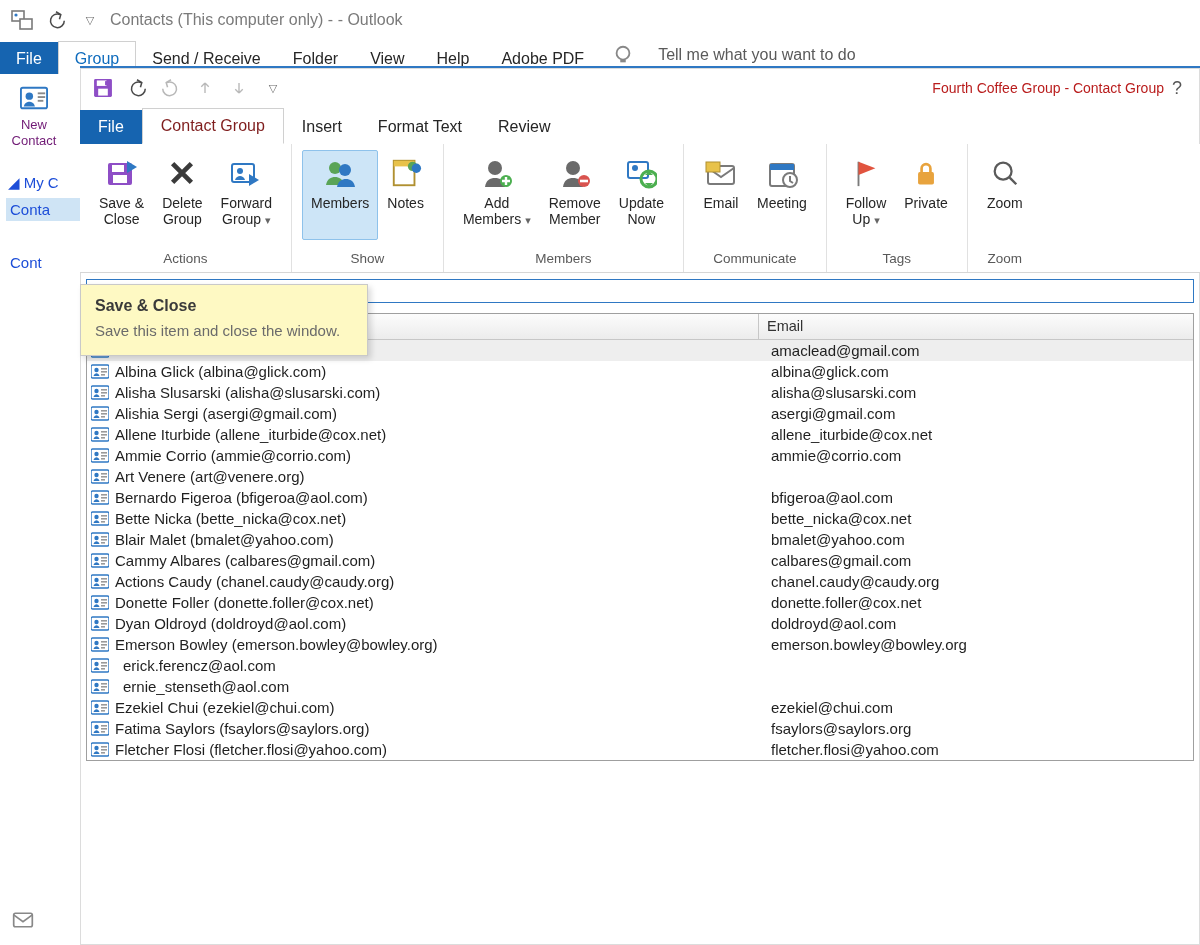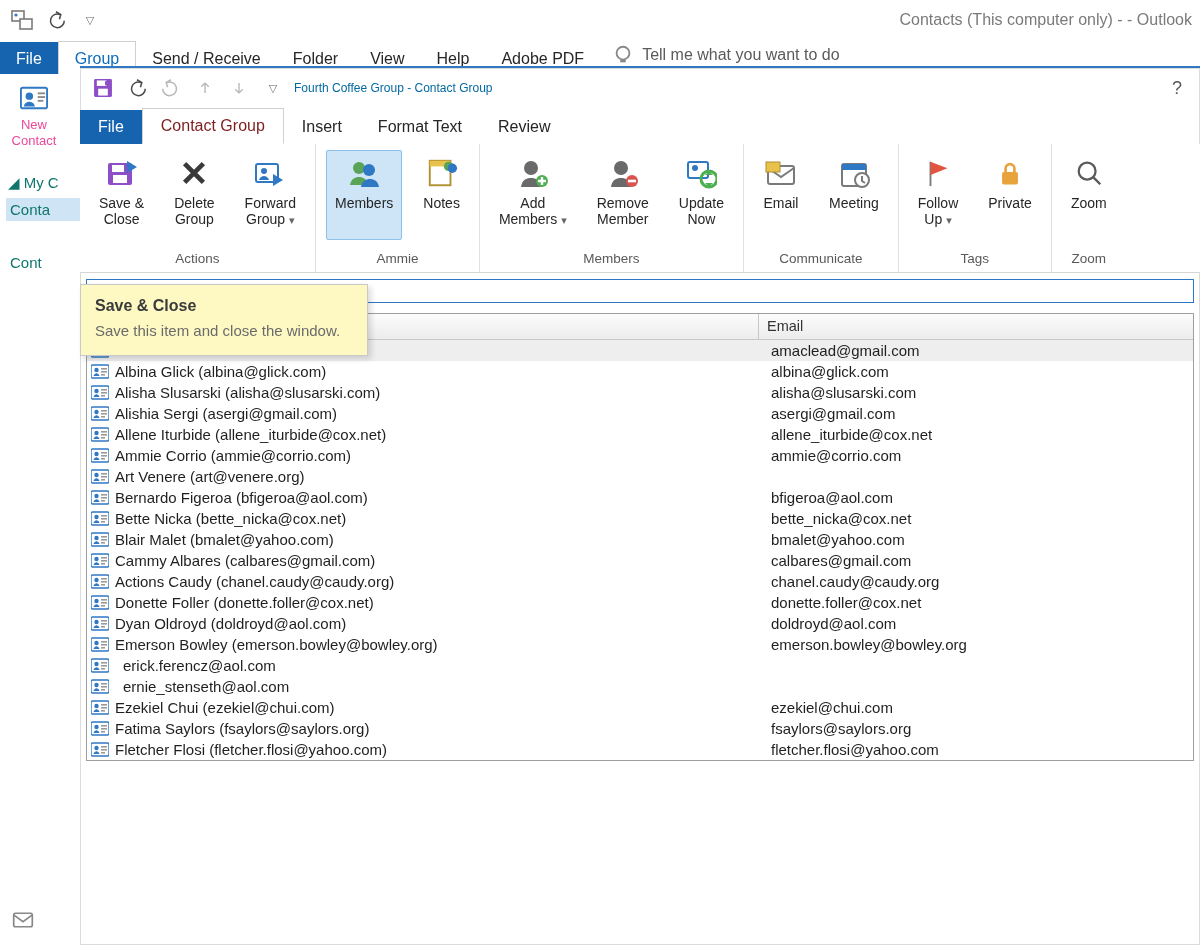--- a/index.html
+++ b/index.html
@@ -1,56 +1,56 @@
 <!DOCTYPE html>
 <html><head>
 <meta charset="utf-8">
 <style>
 html,body{margin:0;padding:0;font-family:"Segoe UI",Arial,sans-serif;font-size:14px;color:#262626;background:#fff;overflow:hidden}
 body{width:1200px;height:945px;position:relative}
 
 
 .app-qat{height:40px;display:flex;align-items:center;padding:0 8px;background:#fff}
 .app-qat .qat-icon{width:28px;height:28px;display:flex;align-items:center;justify-content:center;color:#595959;margin-right:6px}
-.app-title{flex:1;text-align:right;color:#7a7a7a;font-size:16px}
+.app-title{flex:1;text-align:left;color:#7a7a7a;font-size:16px}
 
 
 .main-tabs{height:34px;display:flex;align-items:flex-end;border-bottom:1px solid #fff}
 .main-tab{padding:8px 16px 6px;font-size:16px;color:#262626;cursor:pointer}
 .main-tab.file{background:#1664B0;color:#fff}
 .main-tab.home{color:#0F6CBD;border:1px solid #d0d0d0;border-bottom:none;background:#fff}
-.tell-me{display:flex;align-items:center;gap:8px;padding:8px 12px;color:#5a5a5a;font-size:16px}
+.tell-me{display:flex;align-items:center;gap:24px;padding:8px 12px;color:#5a5a5a;font-size:16px}
 
 
 .main-body{display:flex;height:calc(945px - 40px - 34px)}
 .left-nav{width:80px;padding:8px 0 0 10px;box-sizing:border-box}
-.nav-big{width:48px;text-align:center;font-size:13px;color:#ec4899;line-height:1.2}
+.nav-big{width:48px;text-align:center;font-size:13px;color:#701a75;line-height:1.2}
 .nav-big .ic{width:36px;height:30px;margin:0 auto 4px;display:flex;align-items:center;justify-content:center}
-.nav-tree{margin-top:26px;font-size:15px;color:#0f766e}
+.nav-tree{margin-top:26px;font-size:15px;color:#1d4ed8}
 .nav-tree .hdr{margin:6px 0 6px -2px}
 .nav-tree .sel{background:#cfe4f5;padding:3px 4px;margin-left:-4px}
 .nav-tree .plain{padding:3px 0;margin-top:30px}
 .left-bottom{position:absolute;left:10px;bottom:14px;color:#6b6b6b}
 
 
 .child-window{position:absolute;left:80px;top:66px;right:0;bottom:0;background:#fff;border-top:2px solid #2F78C3;box-shadow:0 0 0 1px #dcdcdc inset}
 .cw-qat{height:40px;display:flex;align-items:center;padding:0 10px}
 .cw-qat .qat-icon{width:26px;height:26px;display:flex;align-items:center;justify-content:center;color:#595959;margin-right:8px}
-.cw-title{flex:1;text-align:left;color:#0369a1;font-size:12px}
+.cw-title{flex:1;text-align:right;color:#b91c1c;font-size:14px}
 .cw-help{color:#555;font-size:18px;padding:0 8px}
 
 .cw-tabs{height:36px;display:flex;align-items:flex-end}
 .cw-tab{padding:8px 18px 8px;font-size:16px;color:#262626;cursor:pointer}
 .cw-tab.file{background:#1664B0;color:#fff}
 .cw-tab.active{color:#7f1d1d;border:1px solid #d0d0d0;border-bottom:1px solid #fff;background:#fff}
 
 
 .ribbon{display:flex;border-bottom:1px solid #d6d6d6;height:128px;background:#fff}
 .rgroup{display:flex;flex-direction:column;align-items:center;padding:6px 10px 2px;border-right:1px solid #e1e1e1}
-.rgroup .row{display:flex;gap:12px}
+.rgroup .row{display:flex;gap:0}
 .rbtn{display:flex;flex-direction:column;align-items:center;justify-content:flex-start;padding:4px 8px 2px;min-width:54px;font-size:14px;color:#262626;line-height:1.15;text-align:center;border:1px solid transparent;border-radius:2px;height:90px;box-sizing:border-box}
 .rbtn .ic{width:36px;height:36px;display:flex;align-items:center;justify-content:center;margin-bottom:4px}
 .rbtn.sel{background:#CDE5F7;border-color:#8EC2EB}
 .rlabel{color:#595959;font-size:13.5px;margin-top:auto;padding-bottom:4px}
 .drop-caret::after{content:" \25BE";font-size:11px;color:#666}
 
 
 .tooltip{position:absolute;left:0;top:216px;width:288px;background:#fef9c3;border:1px solid #c9c9c9;box-shadow:3px 3px 6px rgba(0,0,0,.15);padding:12px 14px 14px;box-sizing:border-box;z-index:50}
 .tooltip .tt-title{font-weight:600;font-size:16px;color:#3a3a3a;margin-bottom:6px}
 .tooltip .tt-body{color:#6b6b6b;font-size:15px;line-height:1.35}
@@ -339,21 +339,21 @@
         </div>
         <div class="rbtn">
           <span class="ic">
               <svg width="32" height="32" viewBox="0 0 34 34">
                 <use href="#i-notes"></use>
               </svg>
             </span>
           <span>Notes</span>
         </div>
       </div>
-      <div class="rlabel">Ammie</div>
+      <div class="rlabel">Show</div>
     </div>
 
     <div class="rgroup">
       <div class="row">
         <div class="rbtn">
           <span class="ic">
               <svg width="32" height="32" viewBox="0 0 32 32">
                 <use href="#i-addmember"></use>
               </svg>
             </span>

